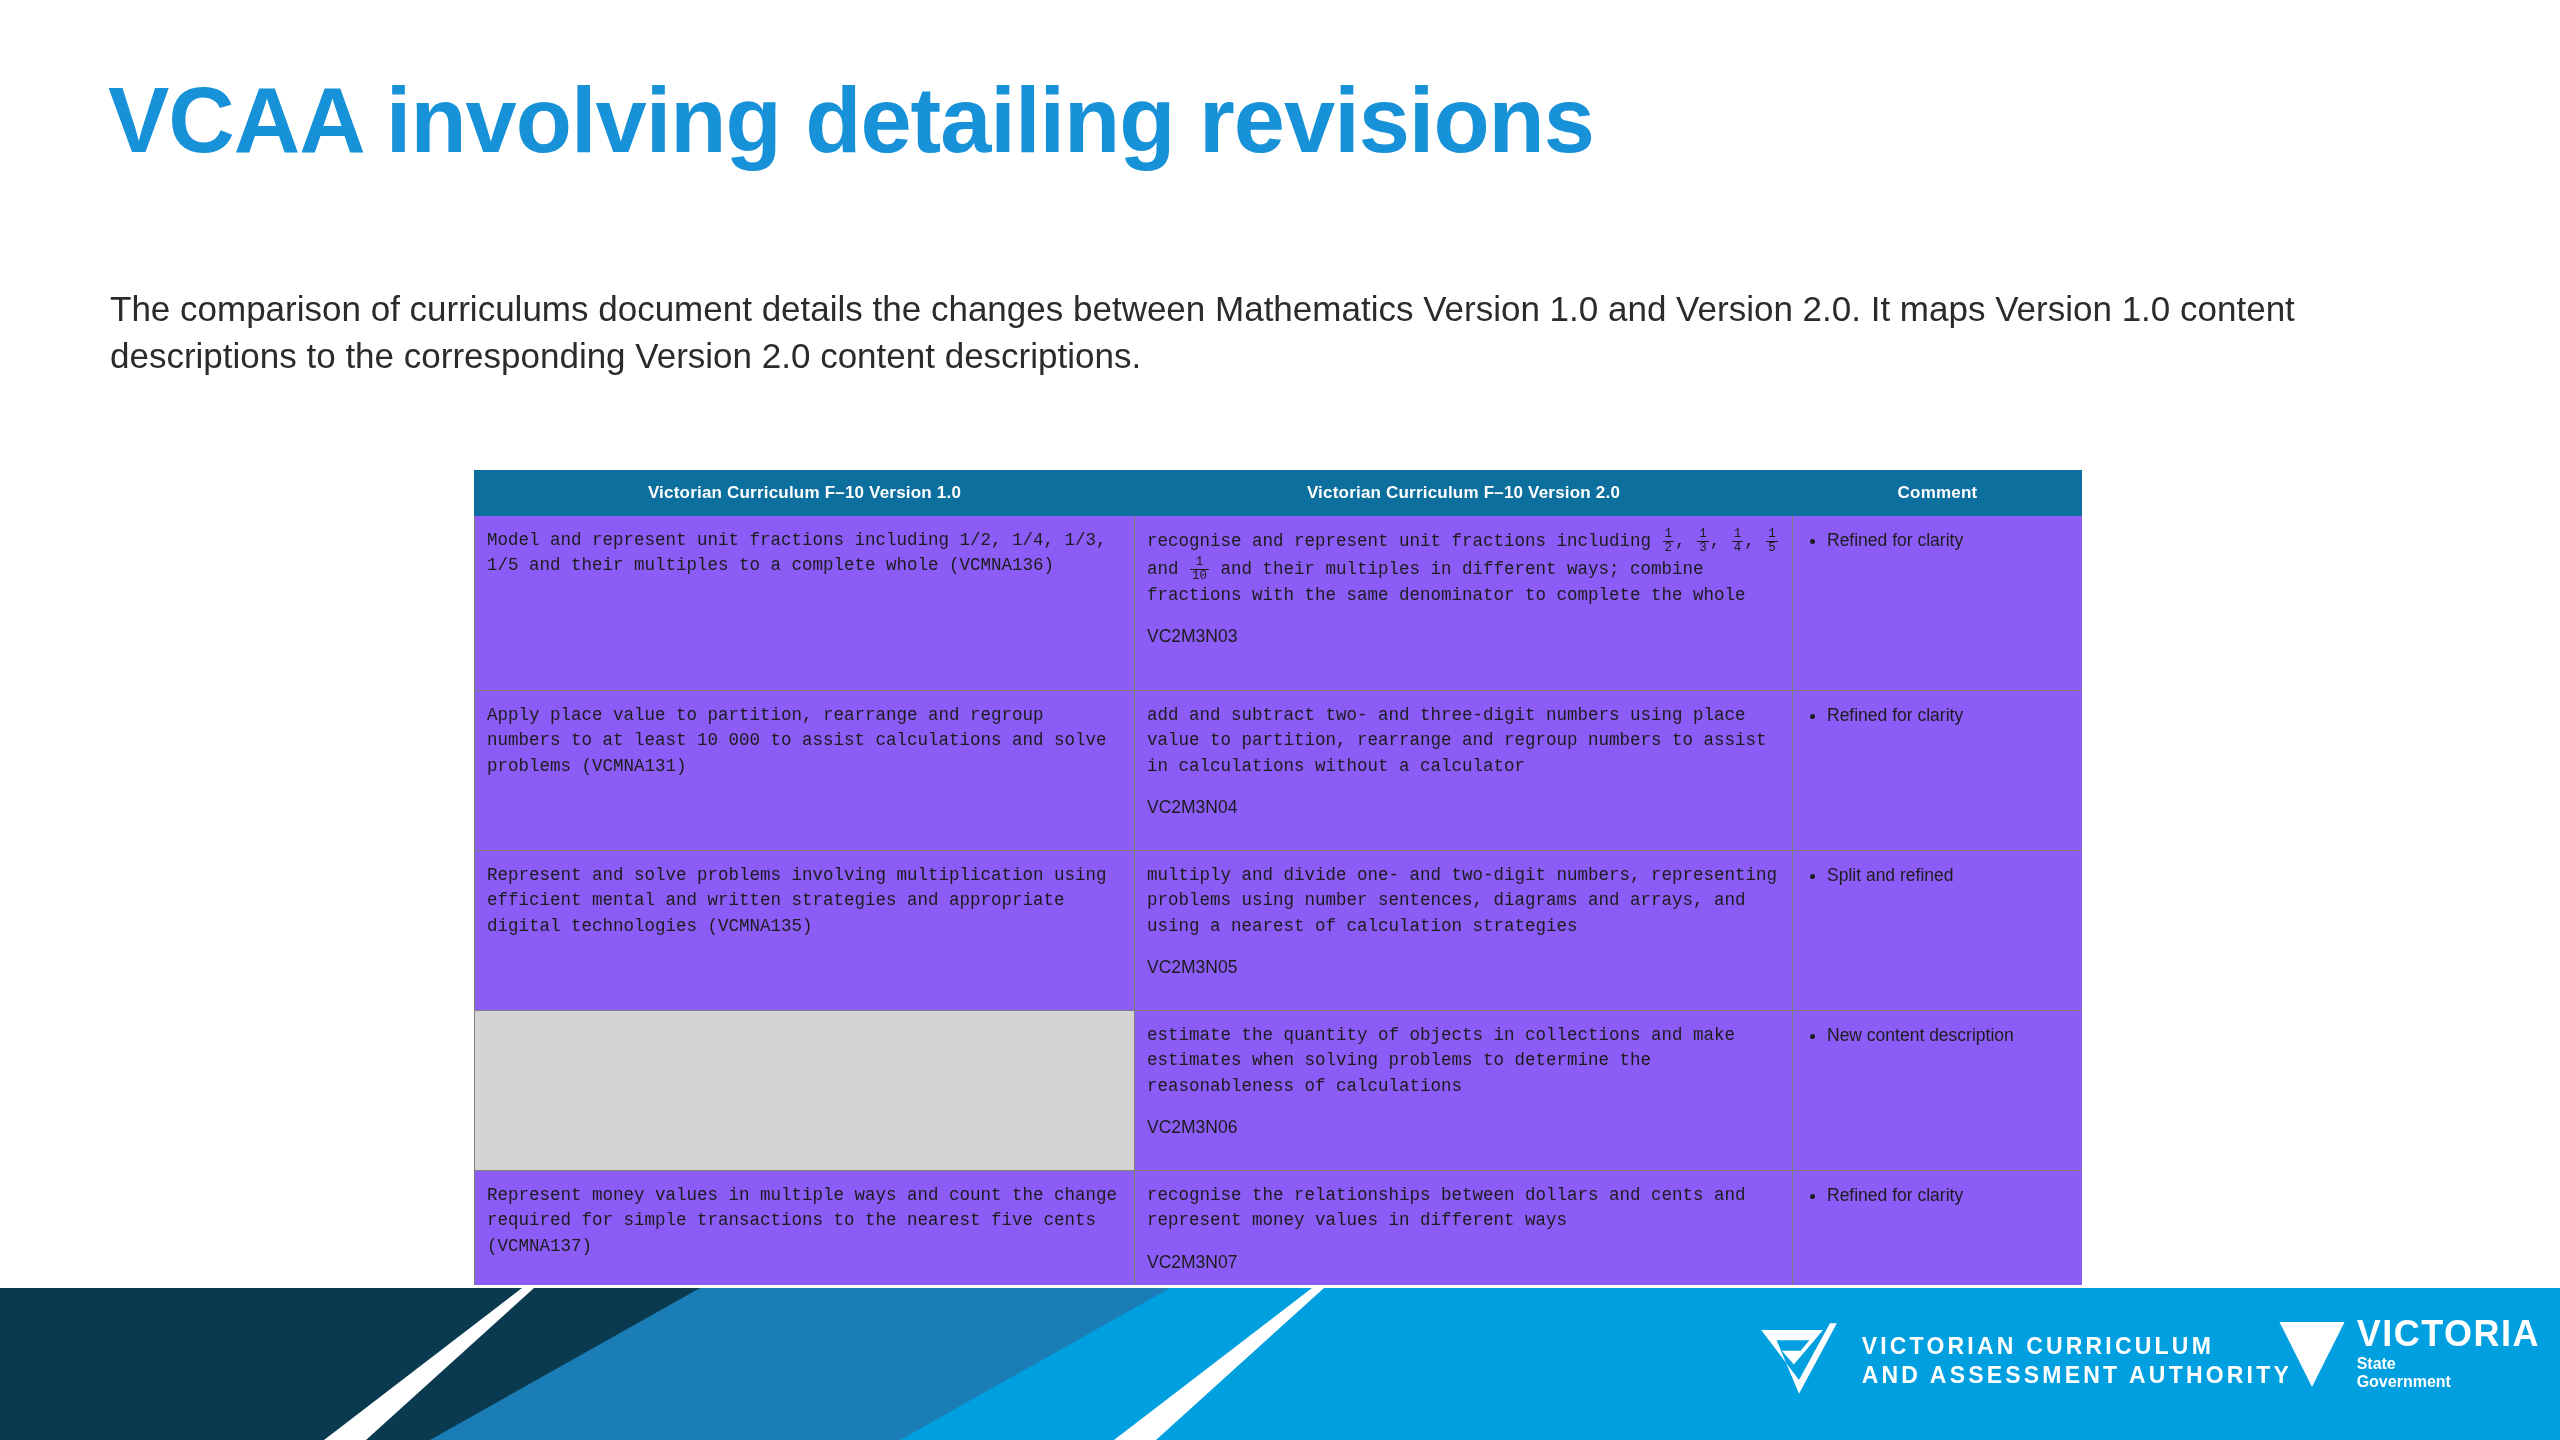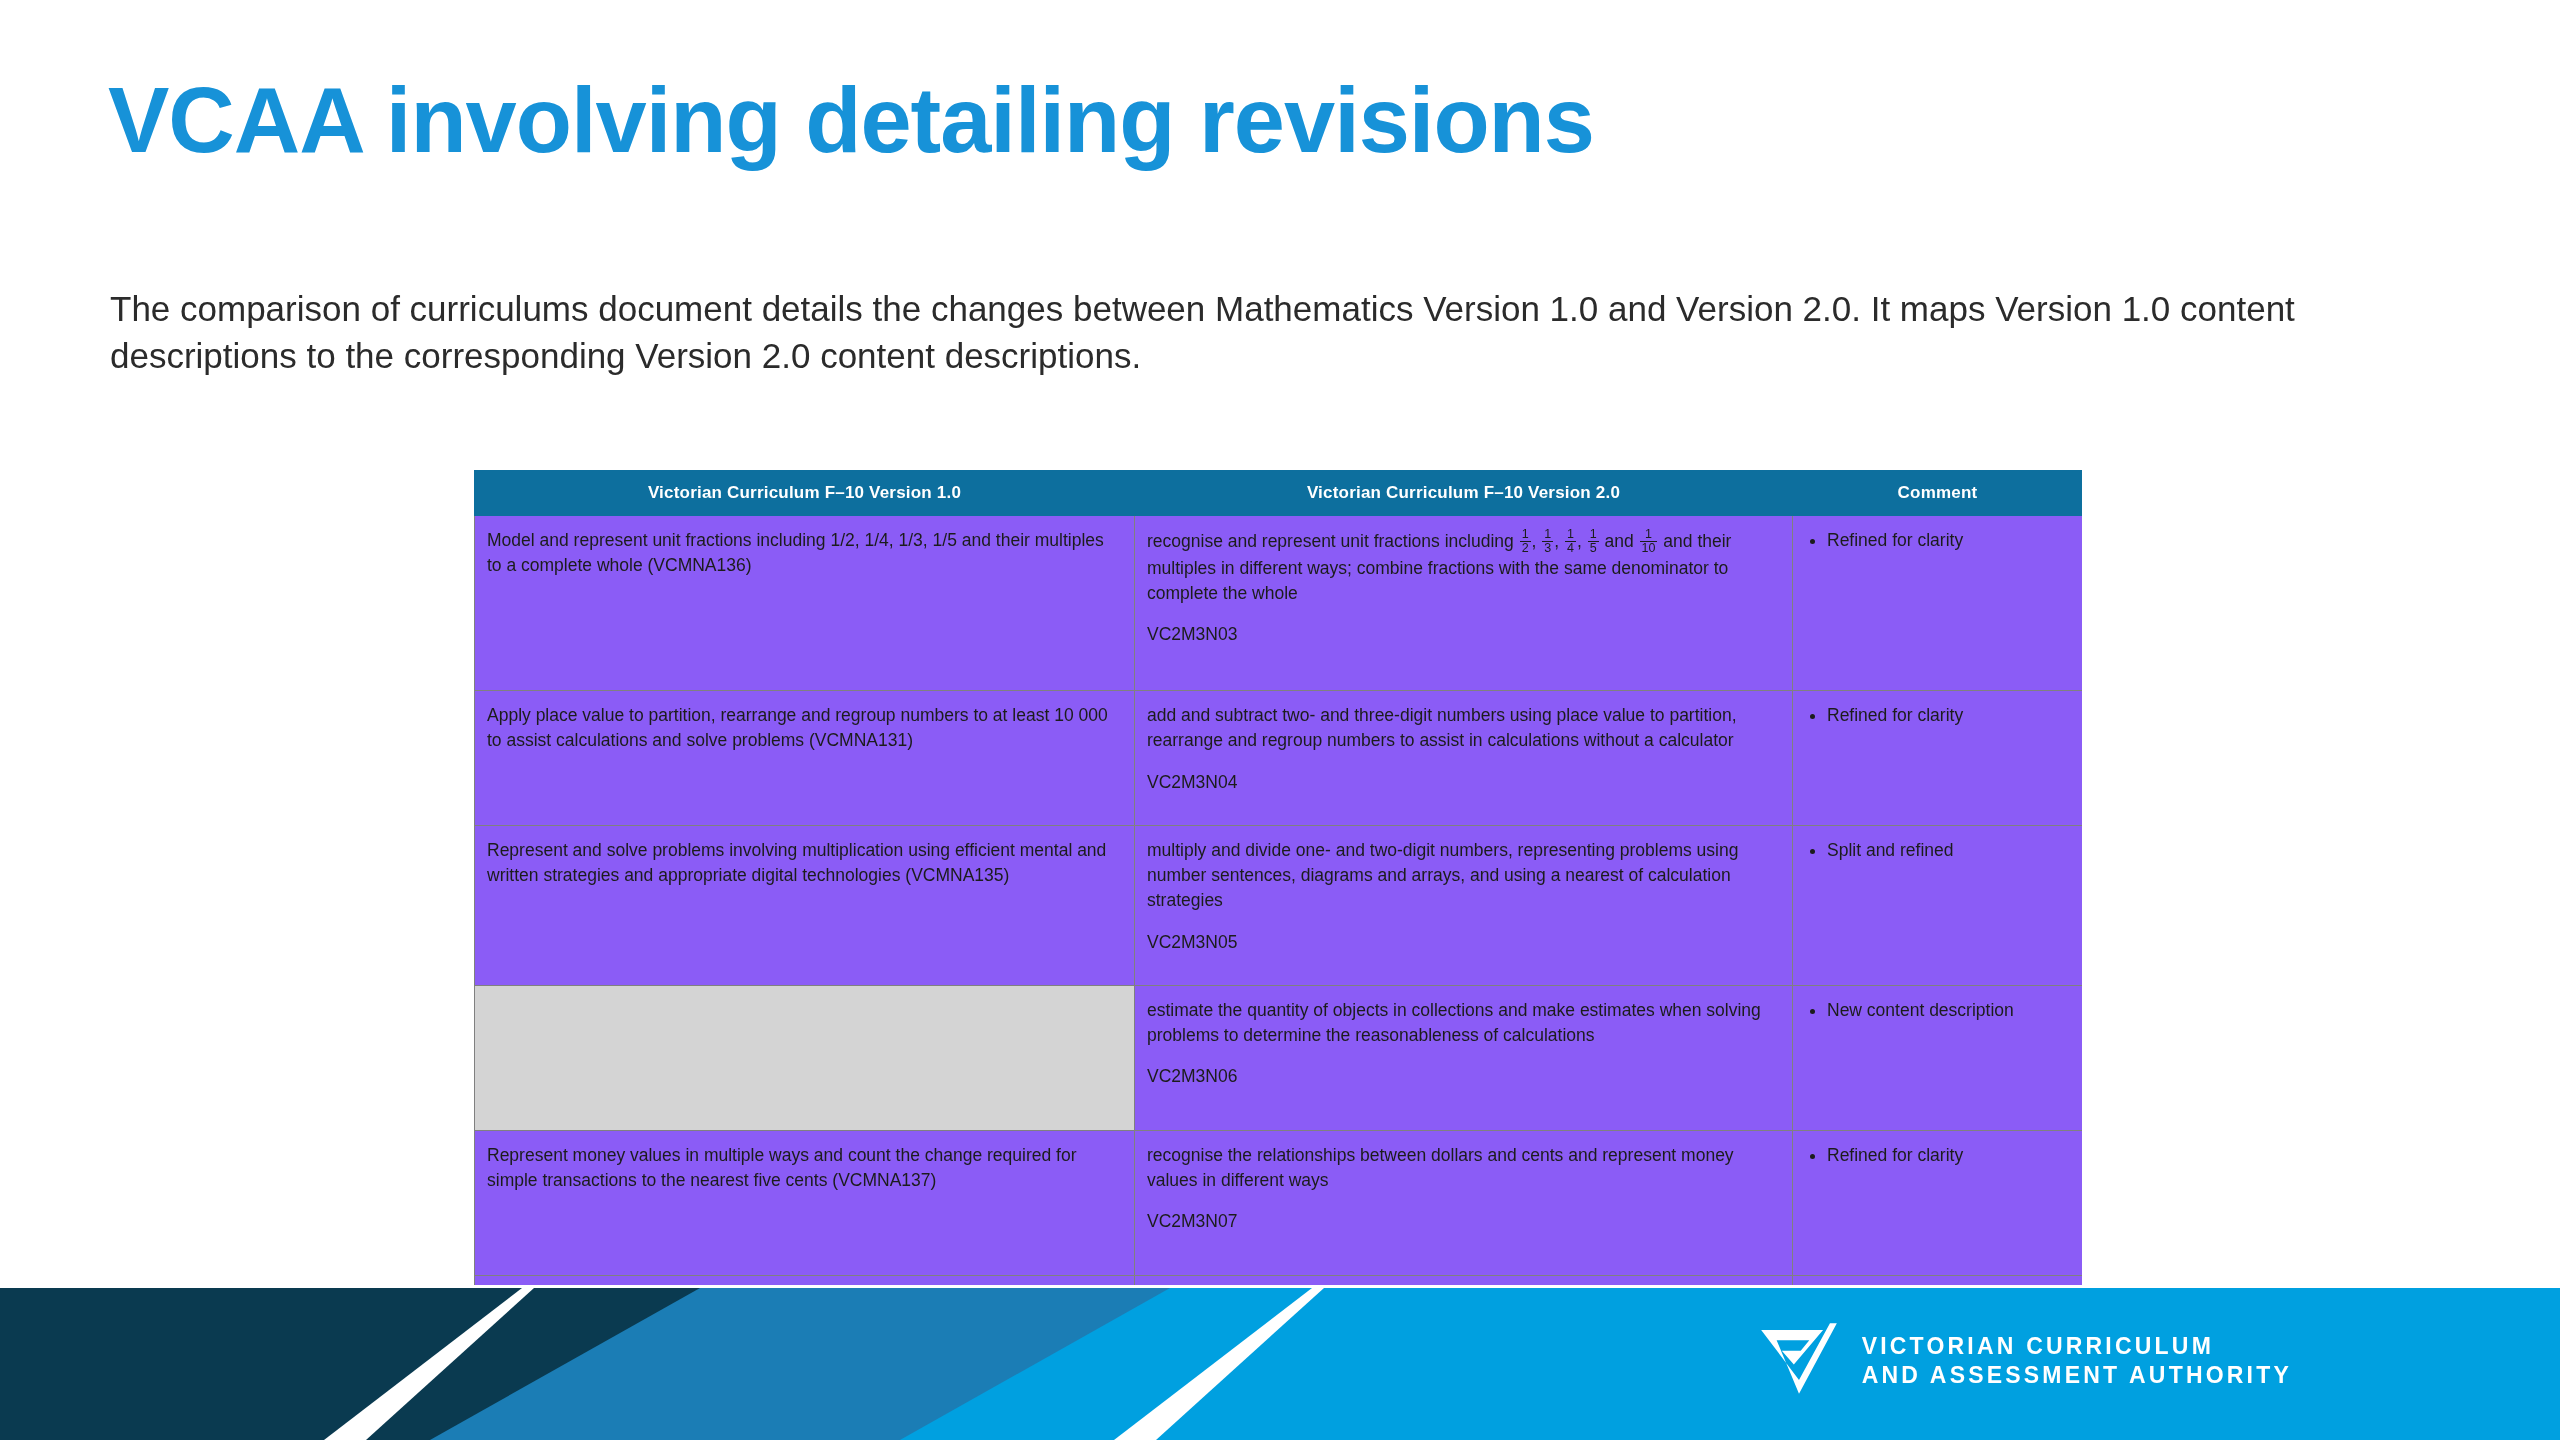--- a/index.html
+++ b/index.html
@@ -75,21 +75,21 @@
     border: 1px solid #808080;
     vertical-align: top;
     padding: 12px 12px 12px 12px;
     font-size: 17.5px;
     line-height: 1.45;
     color: #1c1c1c;
   }
   td.shaded { background: #d4d4d4; }
 
   .cell-code { margin-top: 16px; }
-  .cell-body { margin: 0; }
+  .cell-body { margin: 0; font-family: Liberation Mono, monospace; }
 
   .comment-list {
     margin: 0;
     padding: 0 0 0 22px;
     list-style: disc;
   }
   .comment-list li {
     font-size: 17.5px;
     line-height: 1.45;
     color: #1c1c1c;
@@ -316,13 +316,25 @@
   <div class="logo-vcaa">
     <svg class="vcaa-mark" viewBox="0 0 100 100">
       <polygon points="6,14 78,14 44,54 30,38 52,38 62,26 24,26 50,88 94,6 86,6 50,72" fill="#ffffff"></polygon>
     </svg>
     <div class="vcaa-words">
       <div>VICTORIAN CURRICULUM</div>
       <div>AND ASSESSMENT AUTHORITY</div>
     </div>
   </div>
 
+  <div class="logo-vic">
+    <svg class="vic-tri" viewBox="0 0 100 100">
+      <polygon points="6,8 94,8 50,96" fill="#ffffff"></polygon>
+    </svg>
+    <div class="vic-words">
+      <div class="vic-main">VICTORIA</div>
+      <div class="vic-sub">
+        <div>State</div>
+        <div>Government</div>
+      </div>
+    </div>
+  </div>
 </div>
 
 </body></html>

